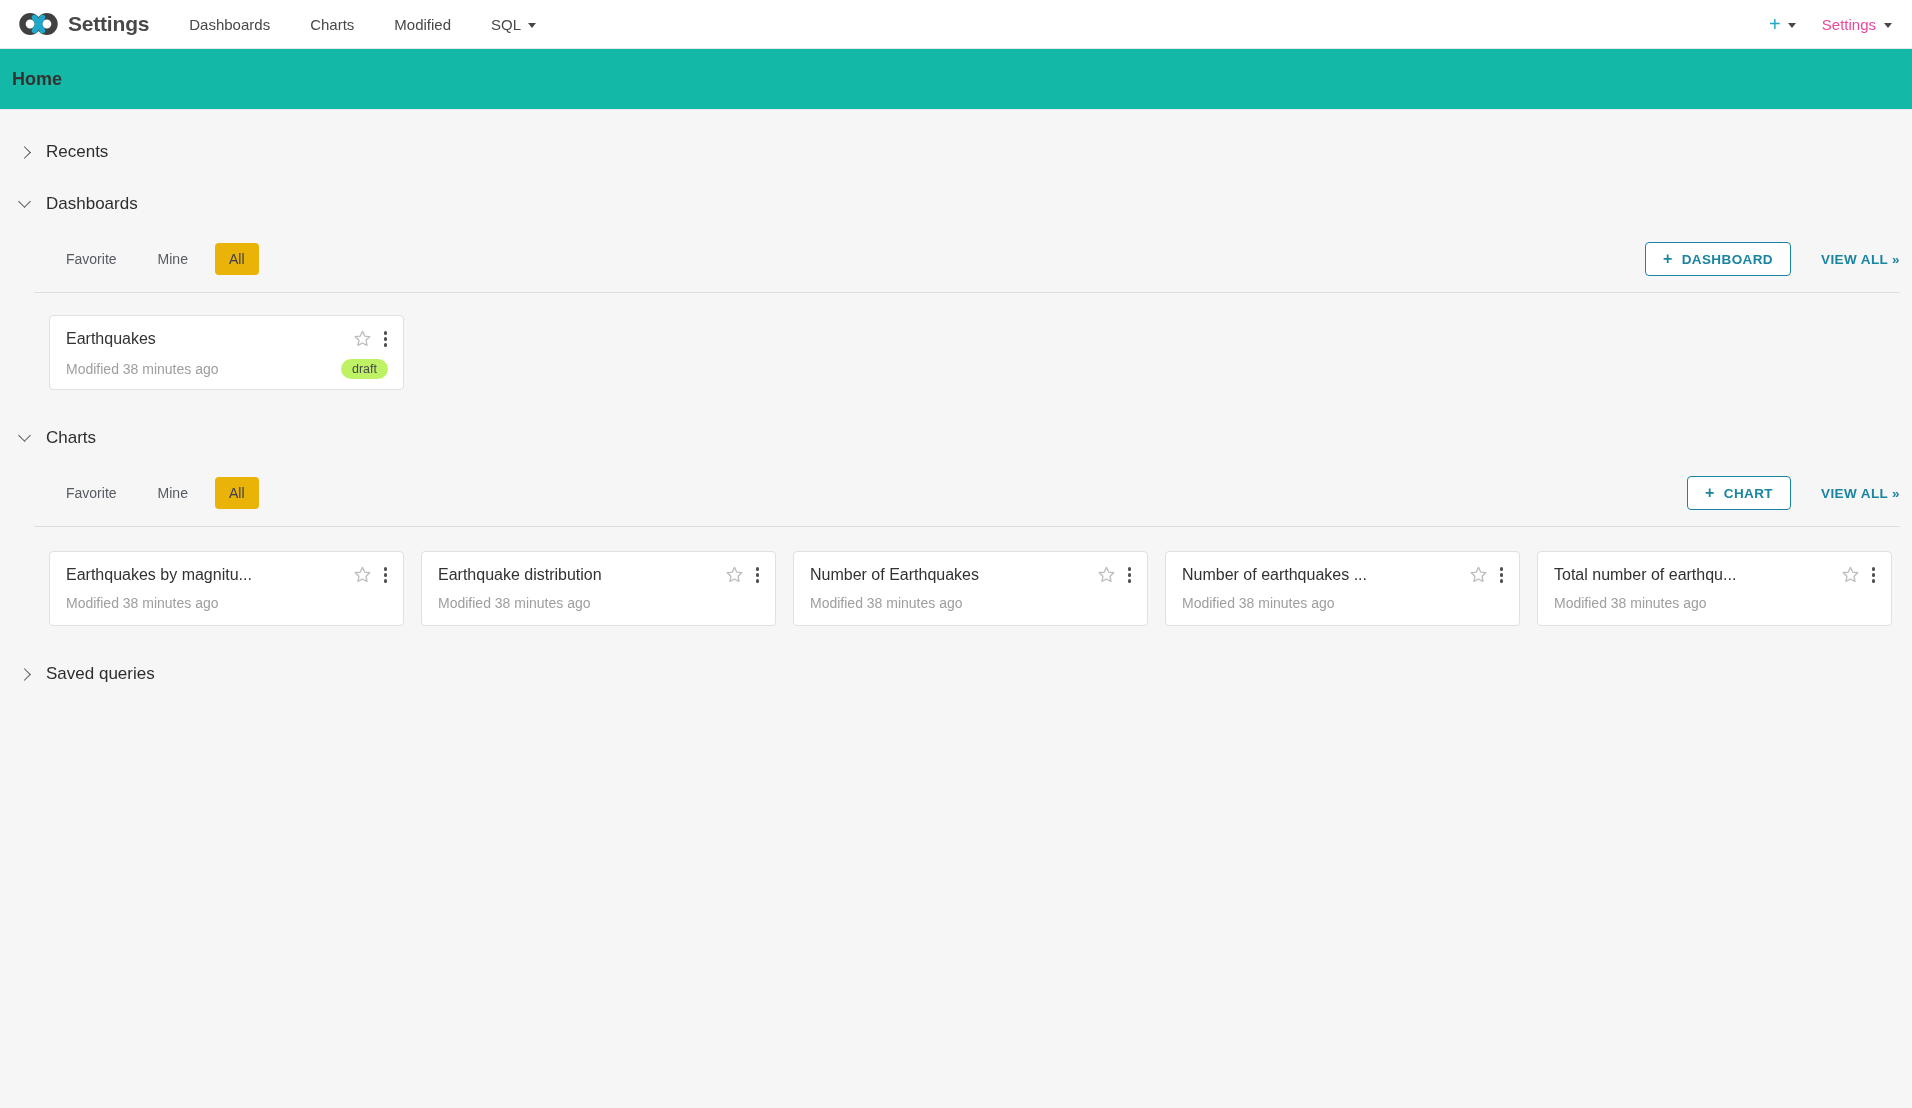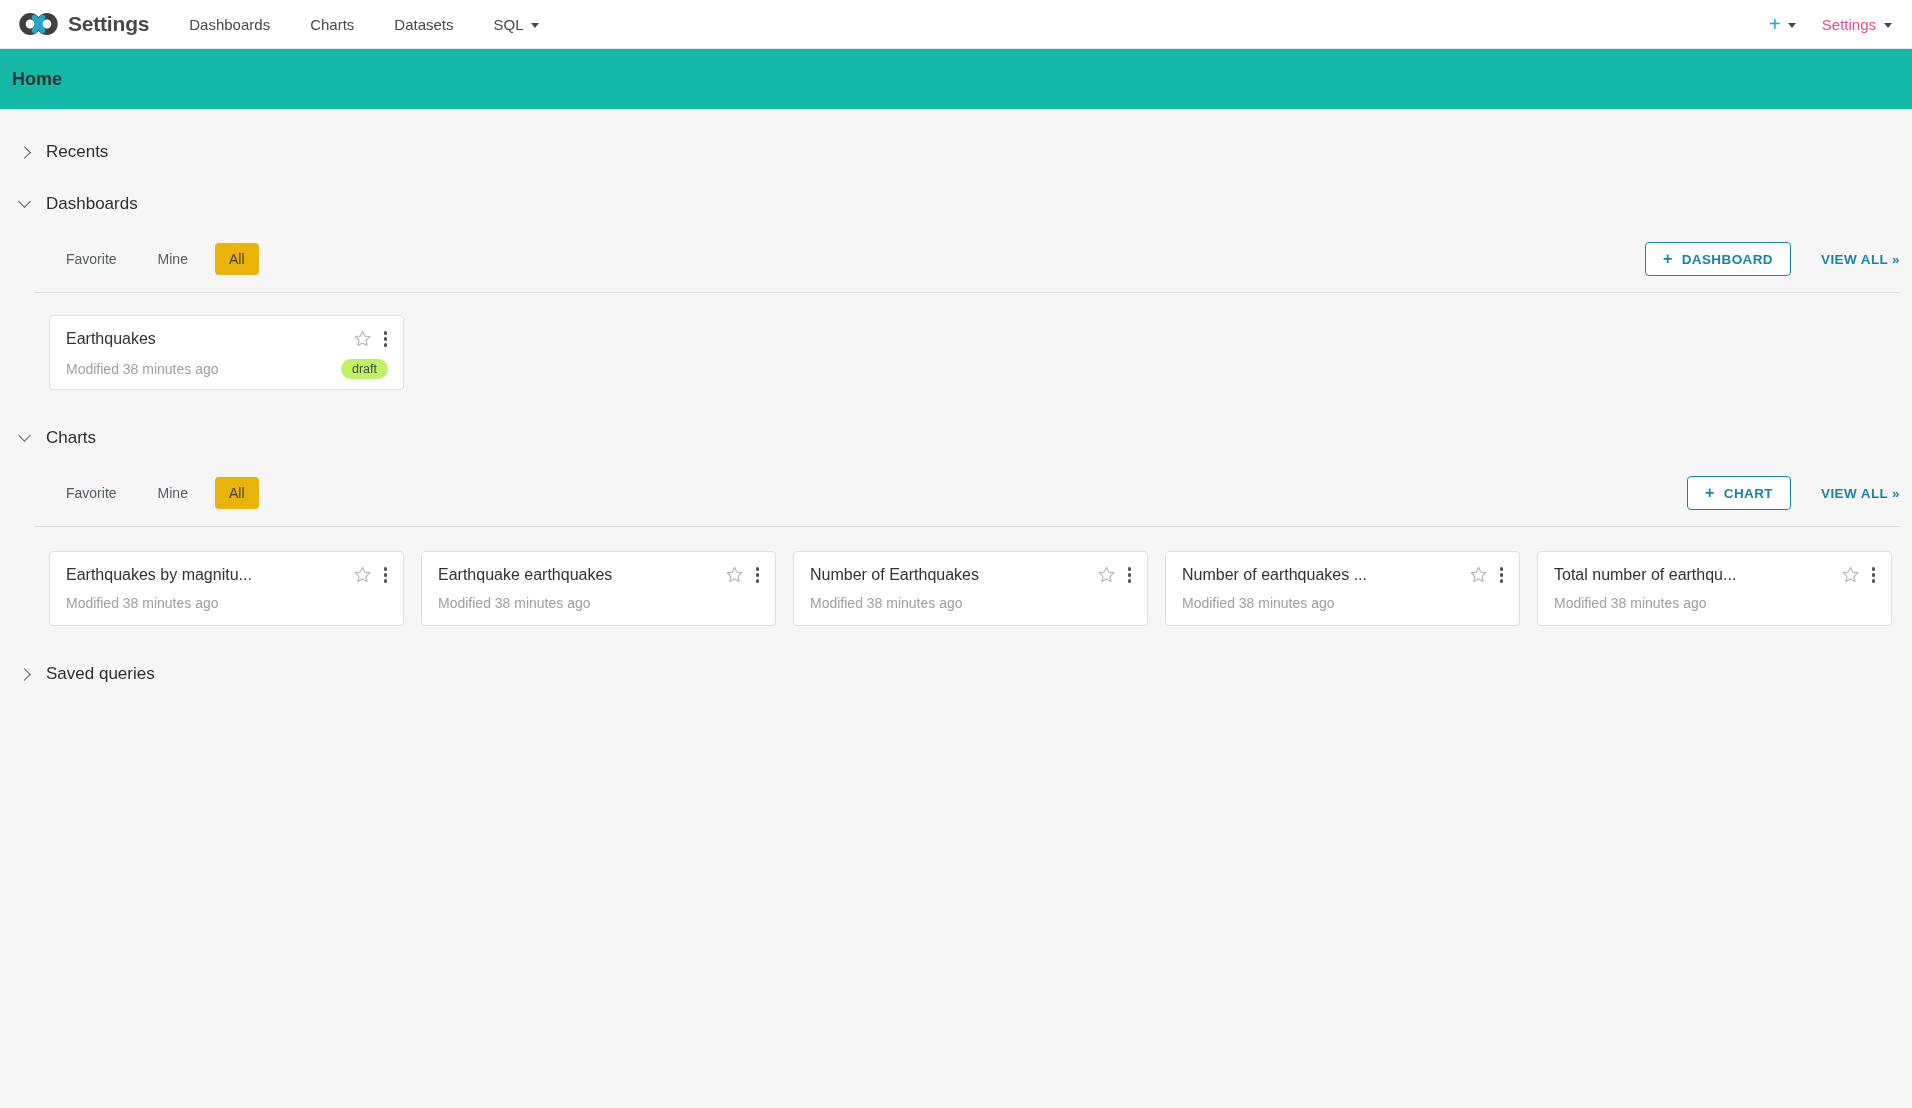--- a/index.html
+++ b/index.html
@@ -127,21 +127,21 @@
     <span class="brand-text">Settings</span>
   </div>
   <div class="nav-links">
     <div class="nav-link">
       <span>Dashboards</span>
     </div>
     <div class="nav-link">
       <span>Charts</span>
     </div>
     <div class="nav-link">
-      <span>Datasets</span>
+      <span>Modified</span>
     </div>
     <div class="nav-link">
       <span>SQL</span>
       <span class="caret"></span>
     </div>
   </div>
   <div class="nav-right">
     <div class="plus-menu">
       <span class="plus-glyph">+</span>
       <span class="caret"></span>
@@ -243,21 +243,21 @@
             </span>
         </span>
       </div>
       <div class="card-bottom">
         <span class="modified">Modified 38 minutes ago</span>
       </div>
     </div>
 
     <div class="card">
       <div class="card-top">
-        <span class="card-title">Earthquake earthquakes</span>
+        <span class="card-title">Earthquake distribution</span>
         <span class="card-icons">
           <span class="star-btn">
             <svg width="19" height="19" viewBox="0 0 24 24" fill="none" stroke="#BDBDBD" stroke-width="1.7" stroke-linejoin="round">
               <path d="M12 3l2.8 5.9 6.4.9-4.7 4.5 1.2 6.4L12 17.7l-5.7 3 1.2-6.4L2.8 9.8l6.4-.9z"></path>
             </svg>
           </span>
           <span class="kebab">
               <i></i>
               <i></i>
               <i></i>

